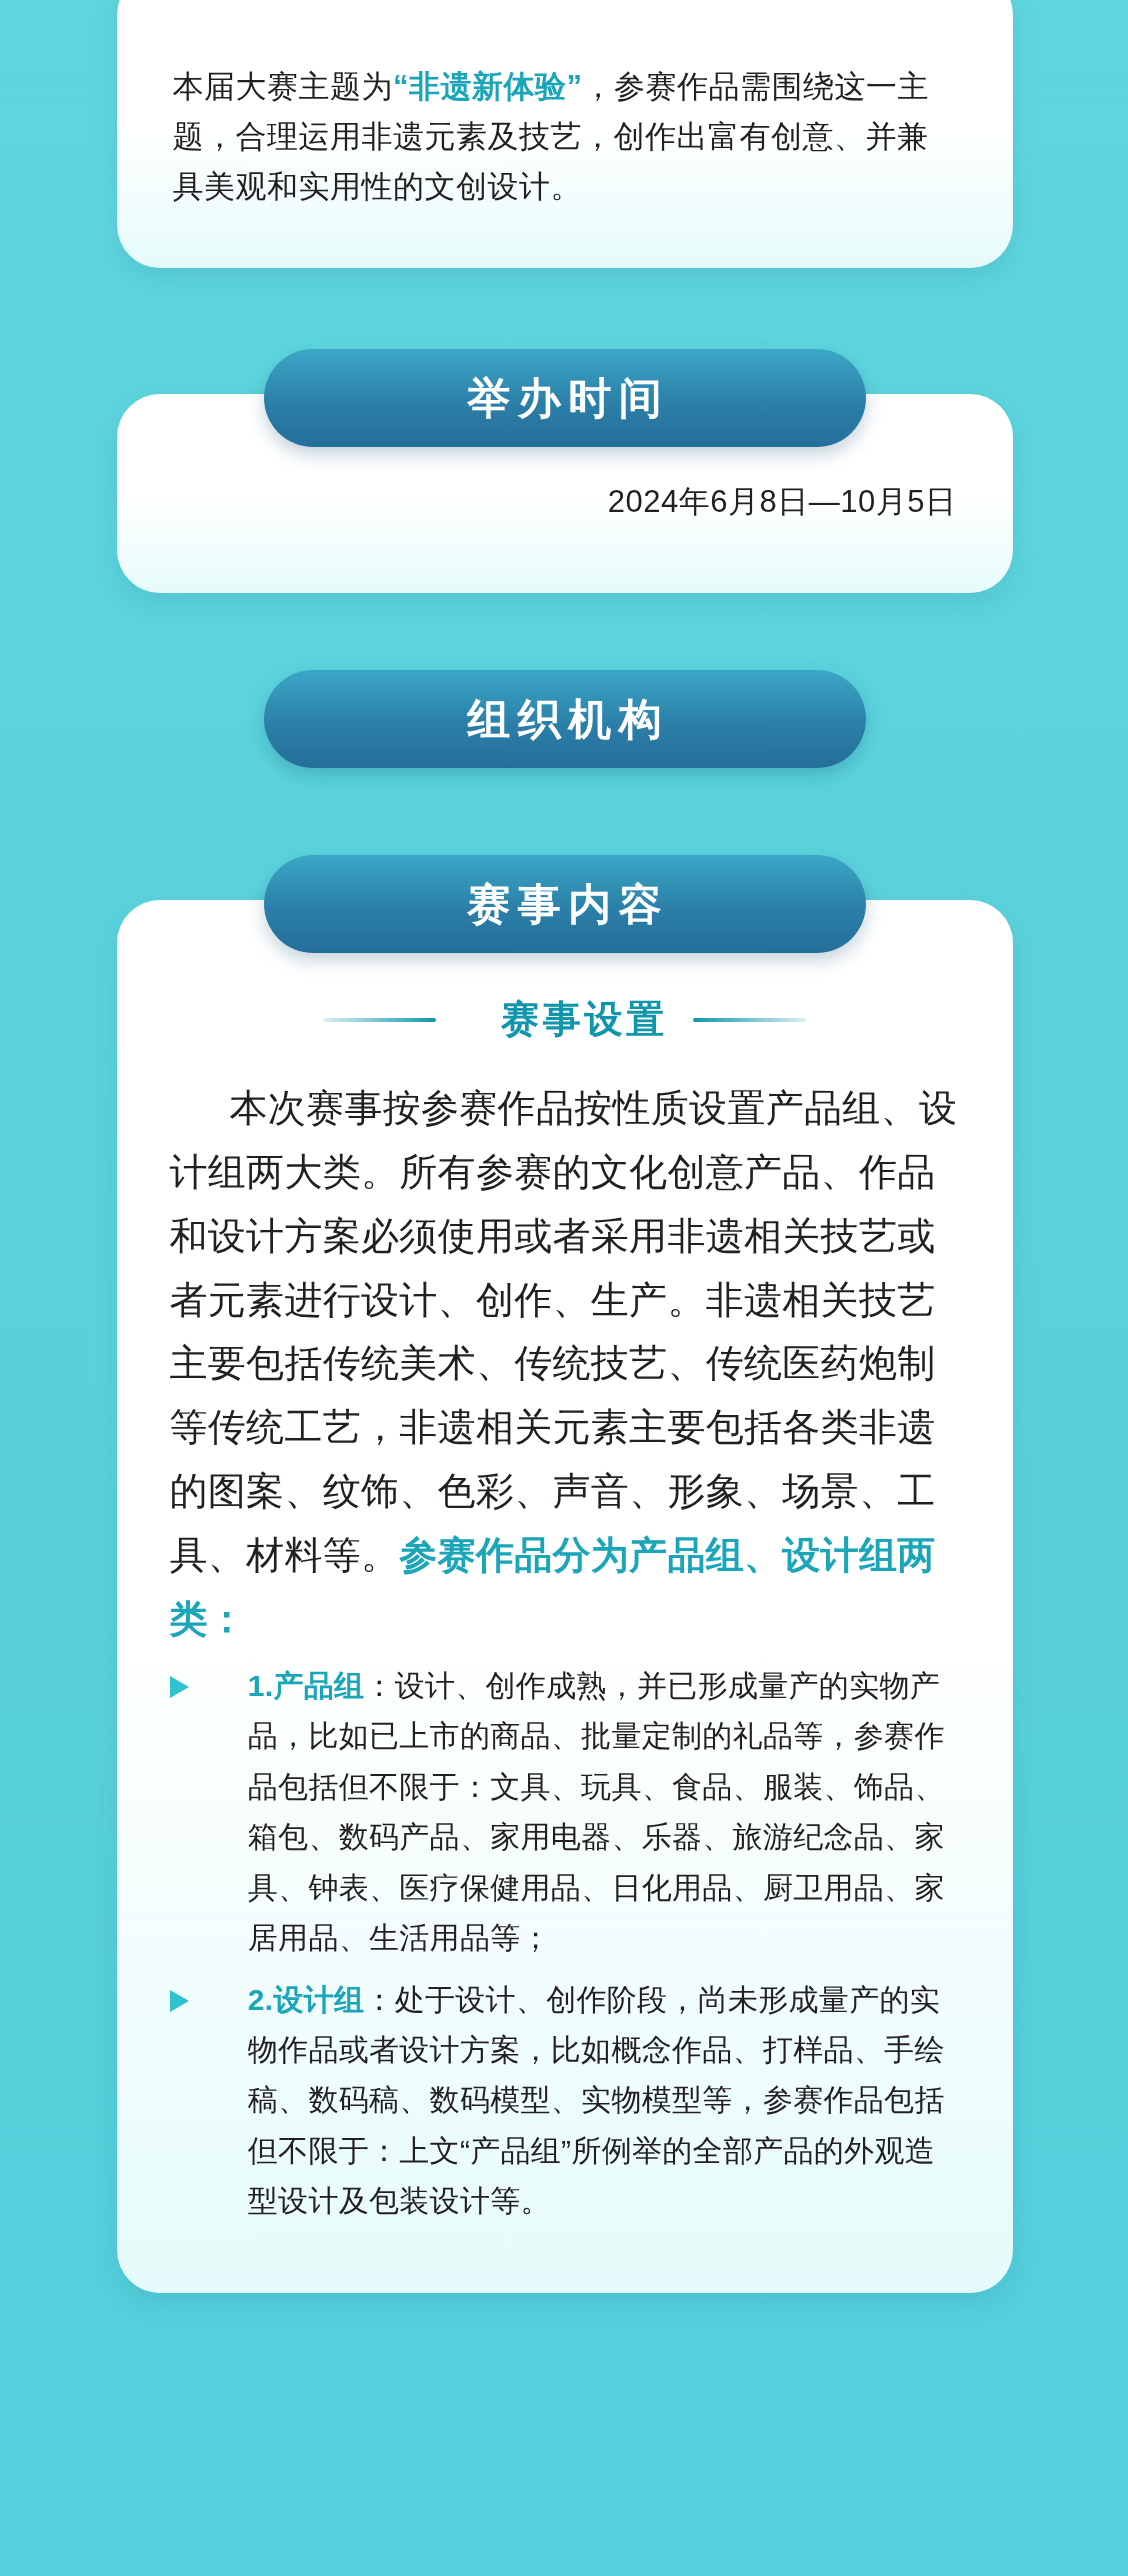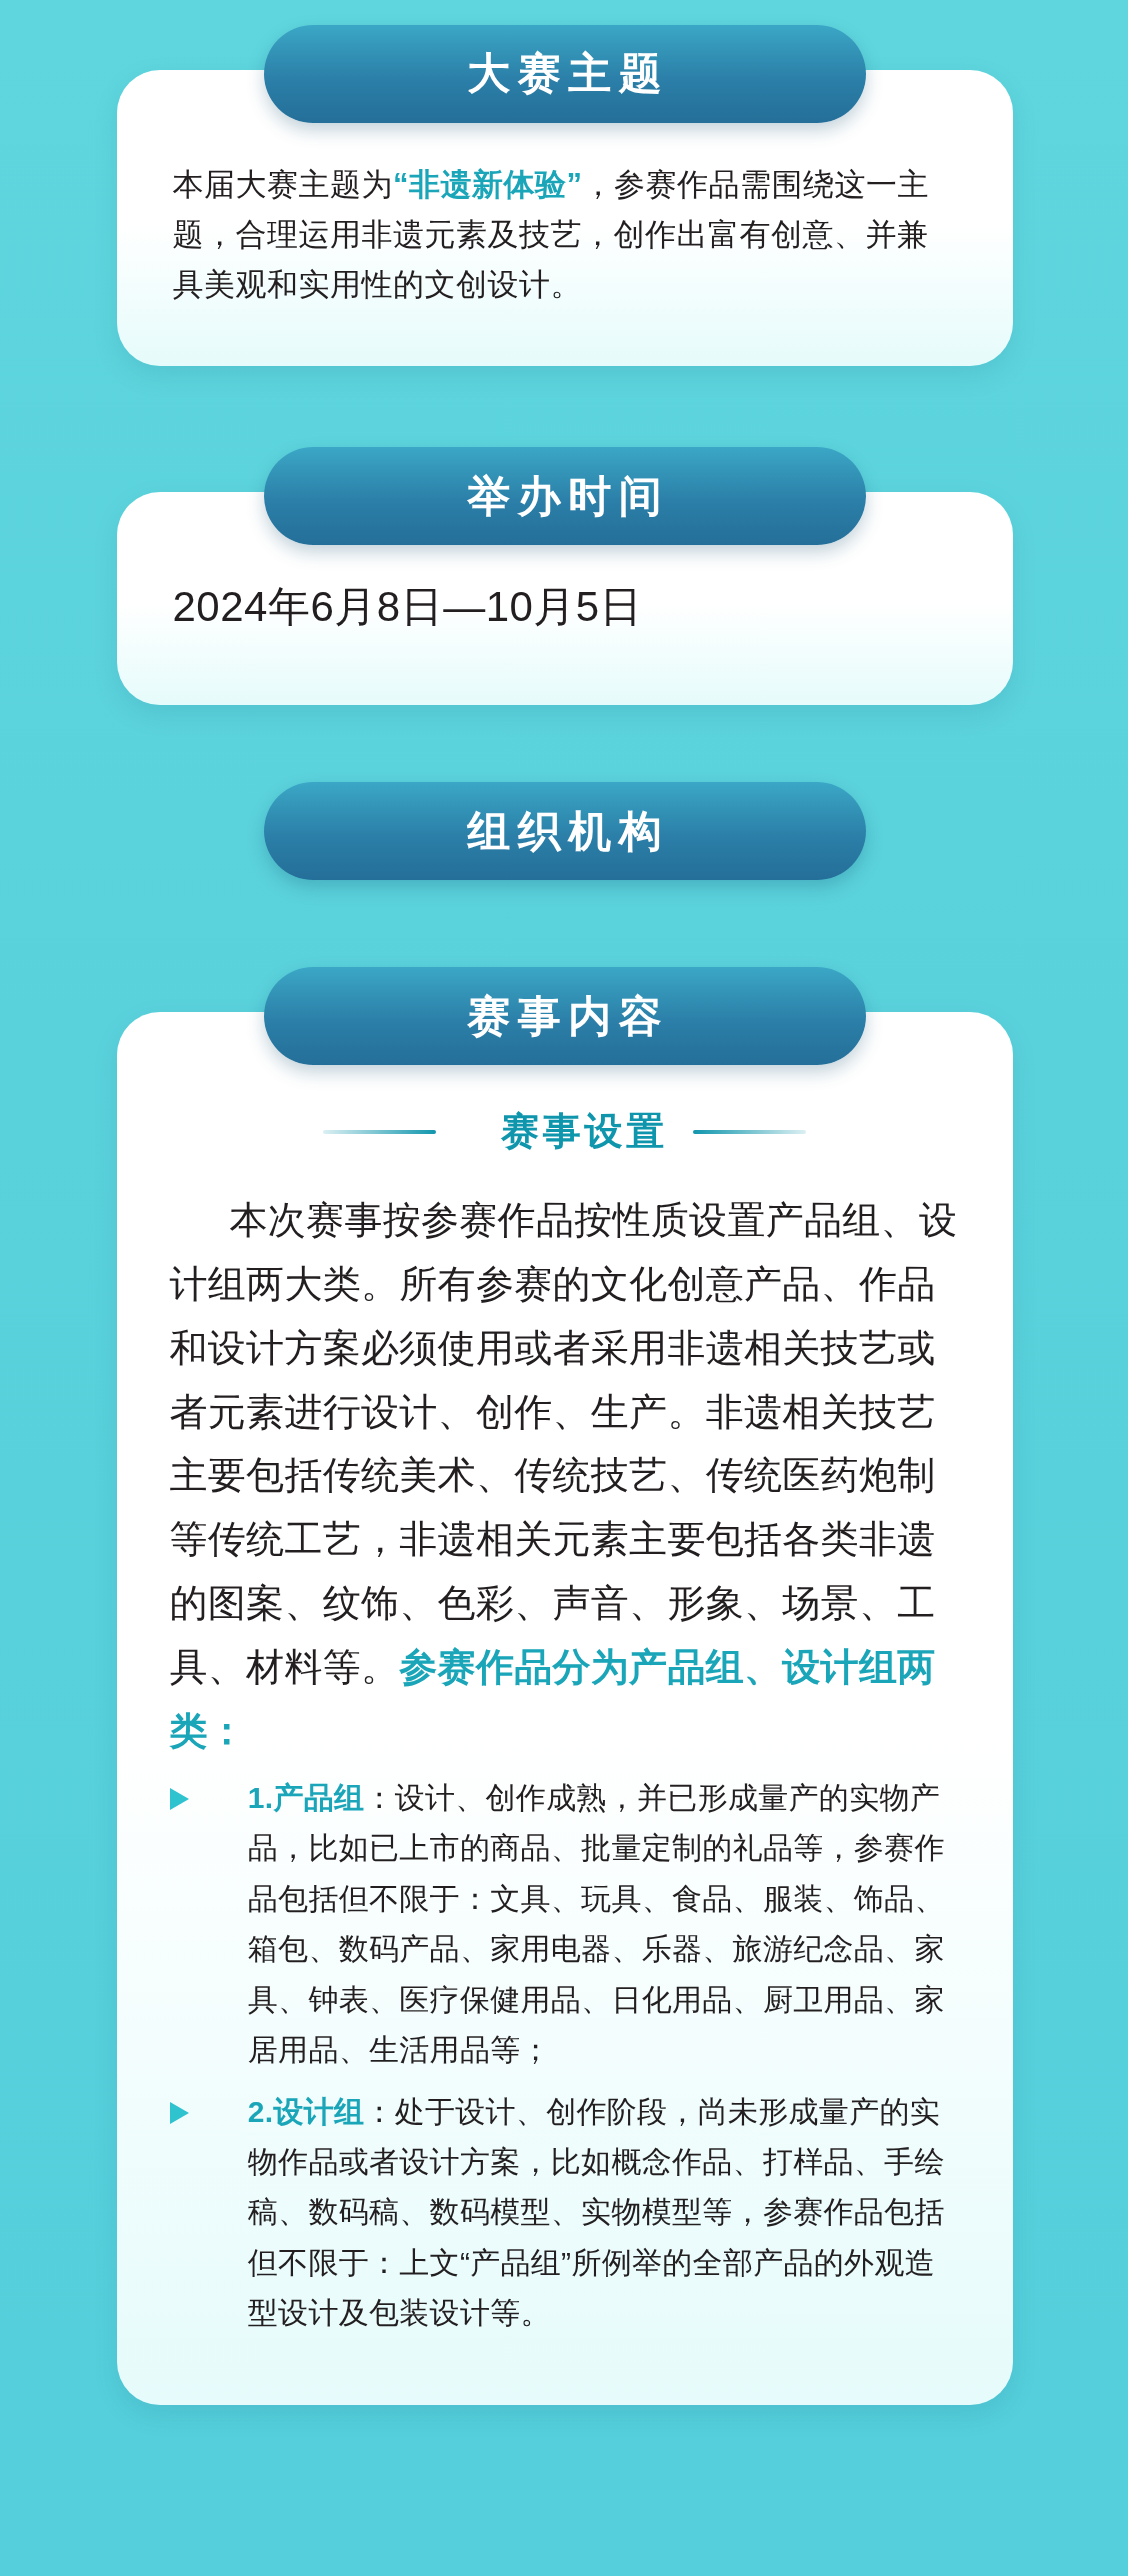--- a/index.html
+++ b/index.html
@@ -139,38 +139,35 @@
     font-weight: bold;
   }
   .org-line {
     color: #231f20;
     font-size: 31px;
     line-height: 1.66;
     letter-spacing: 0.5px;
   }
   .time-line {
     color: #231f20;
-    font-size: 42px;
-    text-align: left;
+    font-size: 31px;
+    text-align: right;
     letter-spacing: 0.5px;
   }
   .card.theme { padding-bottom: 56px; }
   .card.time  { padding: 87px 56px 70px 56px; }
   .card.org   { padding: 87px 56px 58px 56px; }
   .card.content { padding: 94px 53px 55px 53px; }
 </style>
 </head>
 <body>
 
 <div class="page">
 
   <div class="section" style="padding-top:24.5px;">
-    <div class="pill">
-      <span class="pill-text">大赛主题</span>
-    </div>
     <div class="card theme">
       <div class="body-text"><span>本届大赛主题为</span><span class="hl">“非遗新体验”</span><span>，参赛作品需围绕这一主题，合理运用非遗元素及技艺，创作出富有创意、并兼具美观和实用性的文创设计。</span></div>
     </div>
   </div>
 
   <div class="gap-a"></div>
 
   <div class="section">
     <div class="pill">
       <span class="pill-text">举办时间</span>

